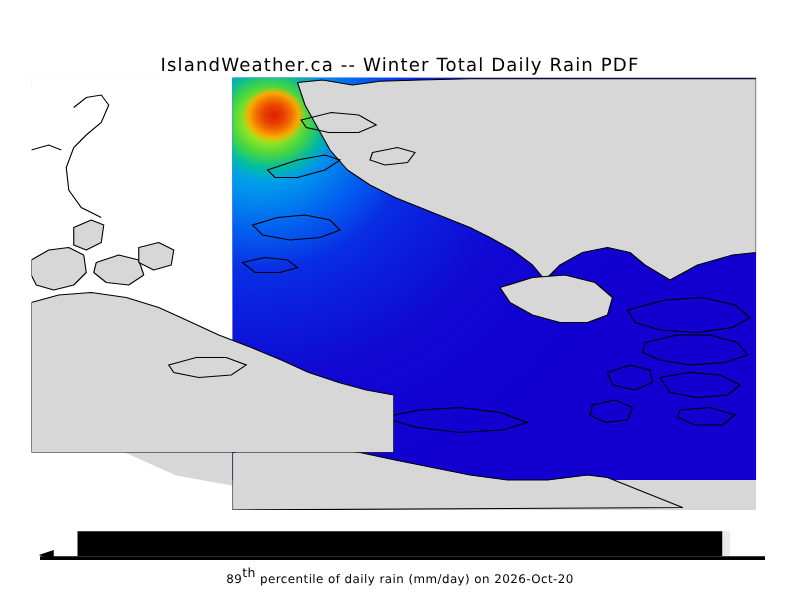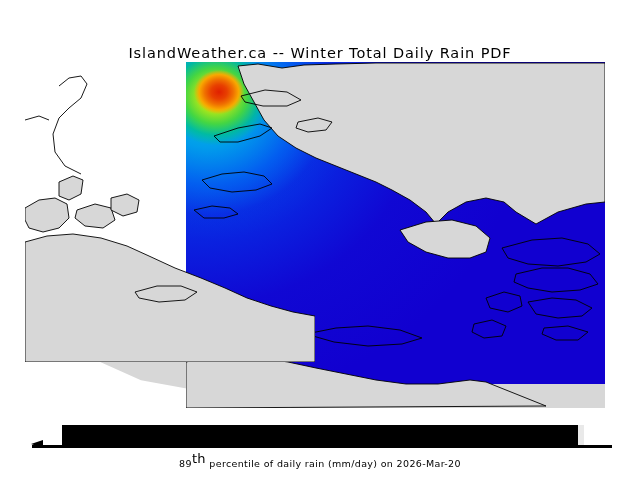--- a/index.html
+++ b/index.html
@@ -152,21 +152,21 @@
     top: 458px;
     width: 640px;
     text-align: center;
     font-family: "DejaVu Sans", sans-serif;
     font-size: 9.5px;
     letter-spacing: 0.35px;
     color: #000000;
     white-space: pre;
   }
   #caption sup {
-    font-size: 13px;
+    font-size: 10px;
     vertical-align: super;
     line-height: 0;
   }
 </style>
 </head>
 <body>
 
 <div id="figure-title">IslandWeather.ca -- Winter Total Daily Rain PDF</div>
 
 <div id="map-panel">
@@ -240,13 +240,13 @@
   </svg>
 </div>
 
 <div id="colorbar-wrap">
   <div id="colorbar"></div>
   <div id="colorbar-tailcap"></div>
 </div>
 <div id="colorbar-arrow"></div>
 <div id="colorbar-axis"></div>
 
-<div id="caption"><span>89</span><sup>th</sup><span> percentile of daily rain (mm/day) on 2026-Mar-20</span></div>
+<div id="caption"><span>89</span><sup>th</sup><span> percentile of daily rain (mm/day) on 2026-Oct-20</span></div>
 
 </body></html>

